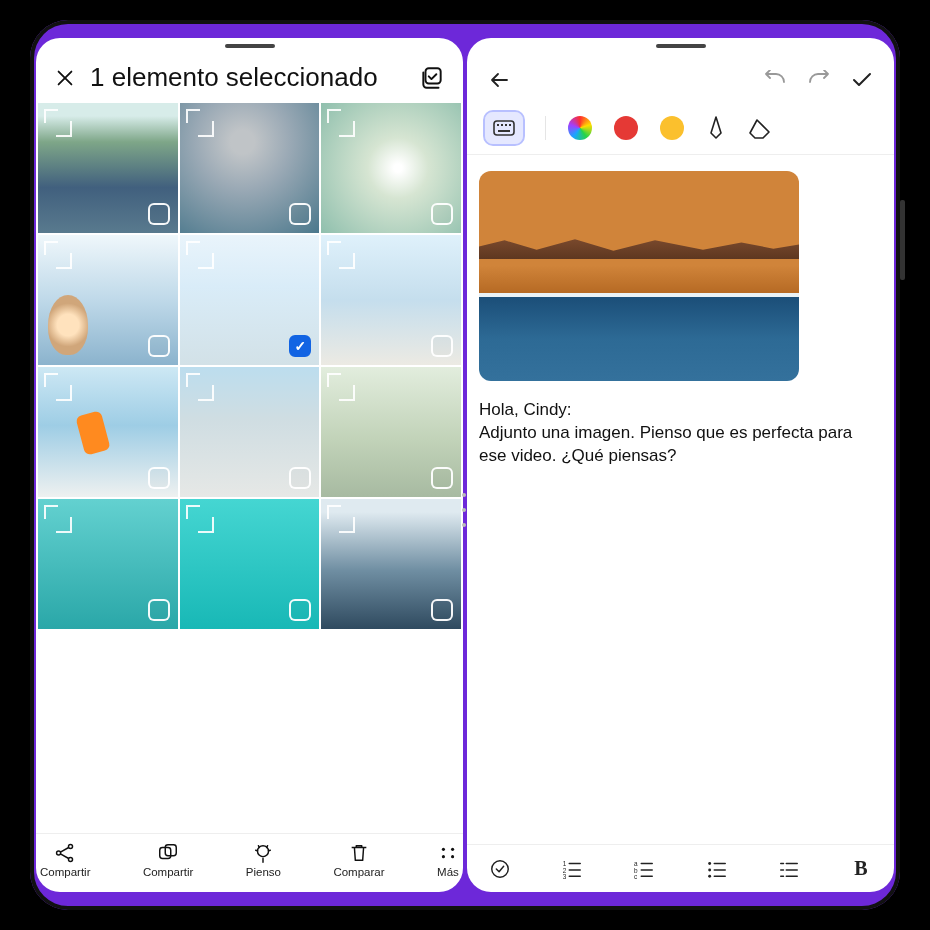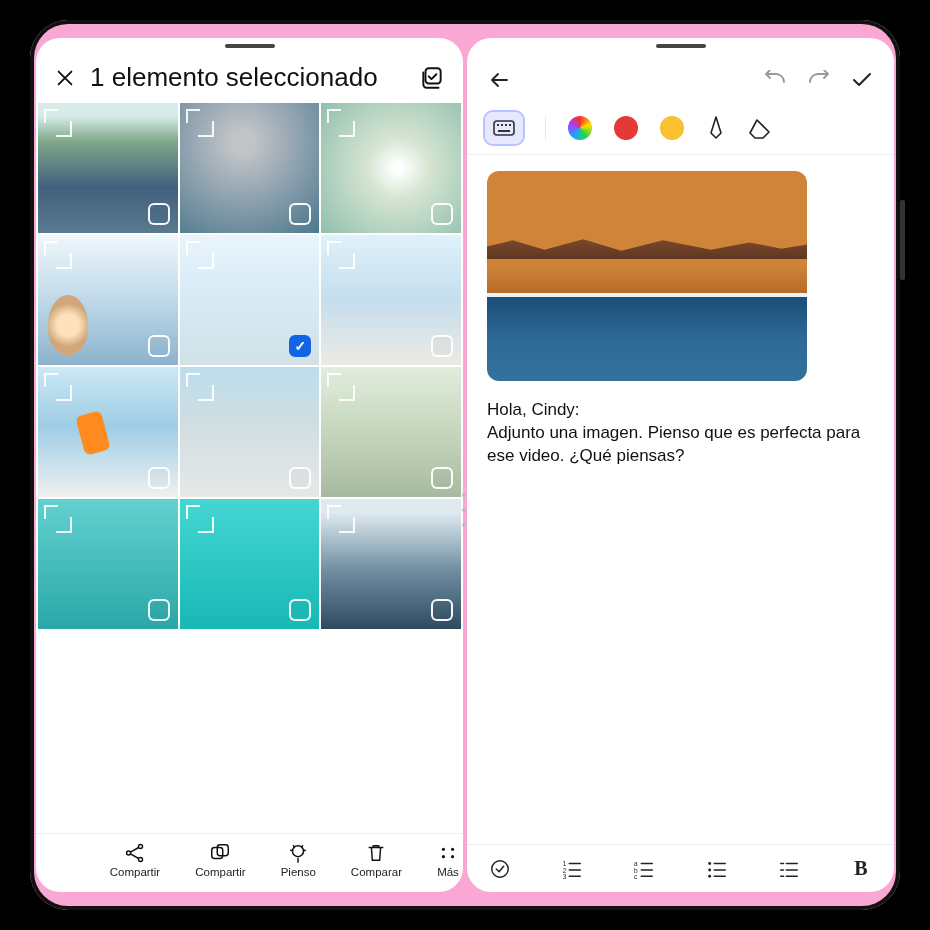--- a/index.html
+++ b/index.html
@@ -4,21 +4,21 @@
 <style>
   * { box-sizing: border-box; margin: 0; padding: 0; }
   body {
     width: 930px; height: 930px;
     background: #000;
     display: flex; align-items: center; justify-content: center;
     font-family: -apple-system, Helvetica, Arial, sans-serif;
   }
   .device {
     width: 870px; height: 890px;
-    background: #f9a8d4;
+    background: #6d28d9;
     border-radius: 38px;
     padding: 18px 6px;
     display: flex; gap: 4px;
     position: relative;
     box-shadow: 0 0 0 4px #111 inset, 0 0 12px rgba(0,0,0,.8);
   }
   .side-button {
     position: absolute; right: -5px; top: 180px;
     width: 5px; height: 80px; background: #333; border-radius: 2px;
   }
@@ -77,36 +77,35 @@
   .p5{background:linear-gradient(180deg,#dff1fb 0,#c5deed 50%,#eceae3 100%);}
   .p6{background:linear-gradient(180deg,#cde8f4 0,#9ecde5 45%,#eef1f0 100%);}
   .p7{background:linear-gradient(180deg,#bcddee 0,#cfdde2 40%,#e6e8e6 100%);}
   .p8{background:linear-gradient(180deg,#e2eddd 0,#c2d3b9 55%,#a7baa1 100%);}
   .p9{background:linear-gradient(180deg,#63d1d0 0,#2aa7a8 100%);}
   .p10{background:linear-gradient(180deg,#45d6d2 0,#18b8b6 100%);}
   .p11{background:linear-gradient(180deg,#dfeaf0 10%,#6f8ea2 55%,#2f4a5f 100%);}
   .p3::after{content:"";position:absolute;left:10px;bottom:10px;width:40px;height:60px;background:radial-gradient(circle,#ffe2bd 0 30%,#d0a67a 60%);border-radius:50% 50% 45% 45%;}
   .p6::before{content:"";position:absolute;left:30%;top:35%;width:26px;height:40px;background:#ff8a1f;border-radius:6px;transform:rotate(-15deg);}
   .g-footer {
-    display:flex; justify-content:flex-end; padding:8px 4px 14px;
+    display:flex; justify-content:space-between; padding:8px 4px 14px;
     border-top:1px solid #eee;
-    gap:35px;
   }
   .fbtn{display:flex;flex-direction:column;align-items:center;gap:2px;font-size:11.5px;color:#222;}
   
   .n-top{display:flex;align-items:center;gap:18px;padding:30px 20px 10px 20px;}
   .n-top .spacer{flex:1;}
   .n-tools{display:flex;align-items:center;gap:22px;padding:10px 18px;border-bottom:1px solid #eee;}
   .tool-kbd{width:38px;height:32px;display:flex;align-items:center;justify-content:center;background:#e5e8ff;border-radius:8px;outline:2px solid #b8c0ff;}
   .sep{width:1px;height:24px;background:#e5e5e5;}
   .swatch{width:24px;height:24px;border-radius:50%;}
   .sw-multi{background:conic-gradient(#ff2d2d,#ffdd00,#24d44a,#1aa6ff,#a040ff,#ff2d2d);}
   .sw-red{background:#e53935;}
   .sw-yellow{background:#fbc02d;}
-  .note-body{flex:1;padding:16px 20px;}
+  .note-body{flex:1;padding:16px 12px;}
   .note-img{
     width: 320px; height: 210px; border-radius:12px;
     background:
       linear-gradient(180deg,rgba(255,255,255,0) 60%,#1b4e78 60%,#2d6a95 80%,#34719c 100%),
       linear-gradient(180deg,#d0843a 45%,#b66a24 58%,rgba(0,0,0,0) 58%),
       linear-gradient(180deg,#7b4a2d 35%,rgba(0,0,0,0) 35%),
       linear-gradient(180deg,#87b6e6 0,#b9d9f1 30%,#e9f2f6 34%);
     position:relative; overflow:hidden; margin-bottom:18px;
   }
   .note-img::before{content:"";position:absolute;left:0;right:0;top:32%;height:10%;

